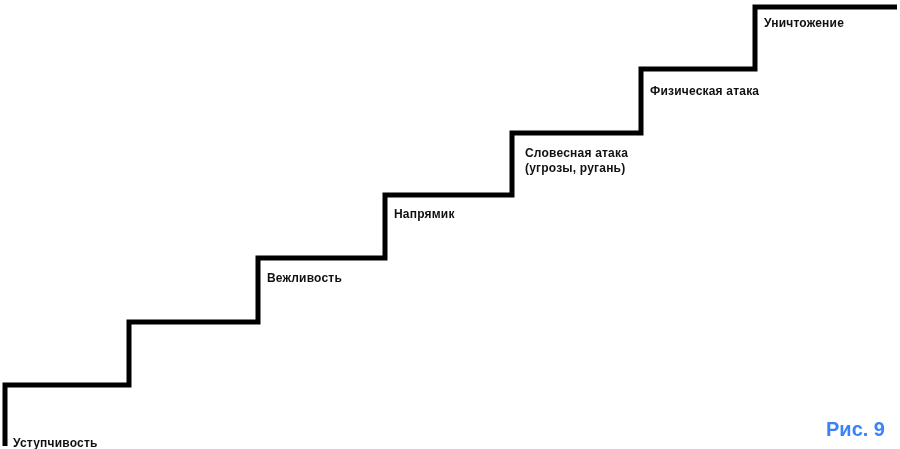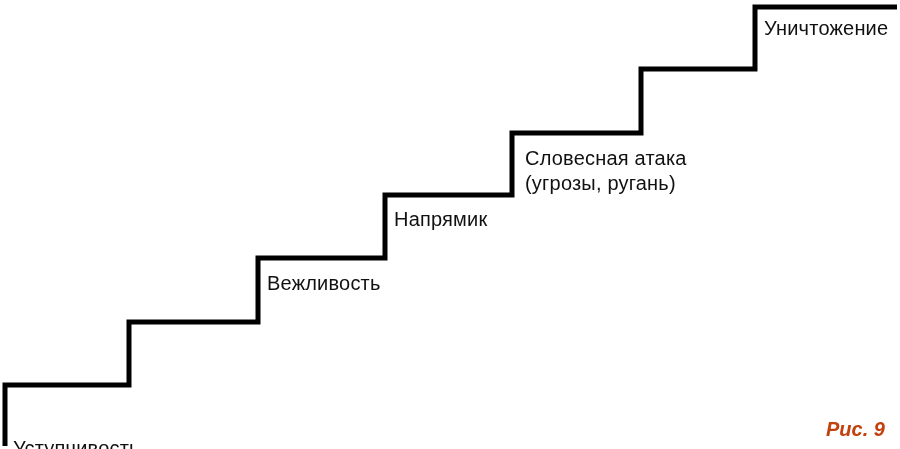--- a/index.html
+++ b/index.html
@@ -19,45 +19,45 @@
     left: 0;
     top: 0;
   }
   .stair-svg polyline {
     fill: none;
     stroke-linejoin: miter;
     stroke-linecap: butt;
   }
   .step-label {
     position: absolute;
-    font-size: 20px;
-    font-weight: normal;
+    font-size: 12px;
+    font-weight: bold;
     color: #111111;
     line-height: 1.25;
     white-space: pre-line;
     letter-spacing: 0.2px;
   }
   .figure-caption {
     position: absolute;
     font-size: 20px;
     font-weight: bold;
-    color: #c2410c;
+    color: #3b82f6;
     white-space: nowrap;
-    font-style: italic;
   }
 </style>
 </head>
 <body>
 
 <div class="stage">
   <svg class="stair-svg" width="900" height="449" viewBox="0 0 900 449" aria-hidden="true">
     <polyline points="5,446 5,385 129,385 129,322 258,322 258,258 385,258 385,195 512,195 512,133 641,133 641,69 755,69 755,7 897,7" stroke="#000000" stroke-width="5"></polyline>
   </svg>
 
   <div class="step-label" style="left: 13px; top: 396px; margin-top: 40px;">Уступчивость</div>
   <div class="step-label" style="left: 394px; top: 207px;">Напрямик</div>
   <div class="step-label" style="left: 267px; top: 271px;">Вежливость</div>
   <div class="step-label" style="left: 525px; top: 146px;">Словесная атака
 (угрозы, ругань)</div>
+  <div class="step-label" style="left: 650px; top: 84px;">Физическая атака</div>
   <div class="step-label" style="left: 764px; top: 16px;">Уничтожение</div>
 
   <div class="figure-caption" style="left: 826px; top: 418px;">Рис. 9</div>
 </div>
 
 </body></html>

